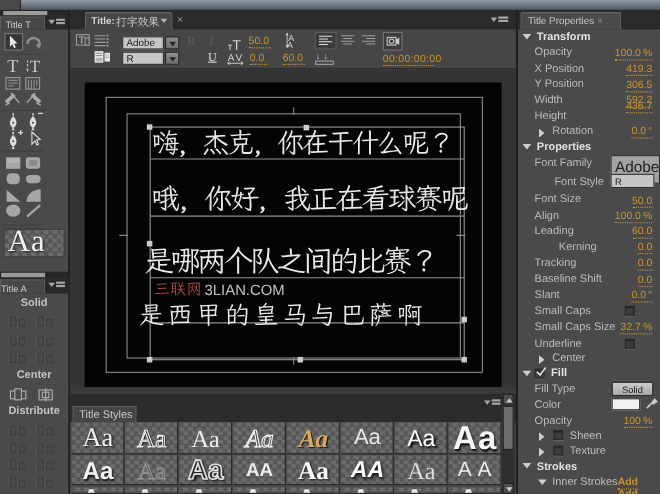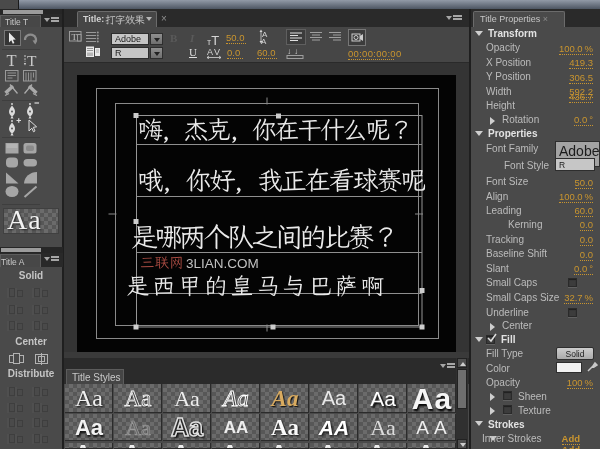--- a/index.html
+++ b/index.html
@@ -507,14 +507,14 @@
 <div class="val" style="right:7px;top:377px">100 %</div>
 <div class="abs" style="left:490px;top:393px;width:0;height:0;border-top:4px solid transparent;border-bottom:4px solid transparent;border-left:5px solid #cfcfcf"></div>
 <div class="cb" style="left:503px;top:391px"></div>
 <div class="lbl" style="left:518px;top:390.5px">Sheen</div>
 <div class="abs" style="left:490px;top:407px;width:0;height:0;border-top:4px solid transparent;border-bottom:4px solid transparent;border-left:5px solid #cfcfcf"></div>
 <div class="cb" style="left:503px;top:405px"></div>
 <div class="lbl" style="left:518px;top:404.5px">Texture</div>
 <div class="abs" style="left:475px;top:421px;width:0;height:0;border-left:4px solid transparent;border-right:4px solid transparent;border-top:5px solid #cfcfcf"></div>
 <div class="hdr" style="left:488px;top:418.5px">Strokes</div>
 <div class="abs" style="left:489px;top:436px;width:0;height:0;border-left:4px solid transparent;border-right:4px solid transparent;border-top:5px solid #cfcfcf"></div>
-<div class="lbl" style="left:482px;top:432.5px">Inner Strokes</div>
+<div class="lbl" style="left:502px;top:432.5px">Inner Strokes</div>
 <div class="val" style="right:20px;top:433px;font-weight:bold">Add</div>
 <div class="val" style="right:20px;top:444px;font-weight:bold">Add</div>
 </body></html>

